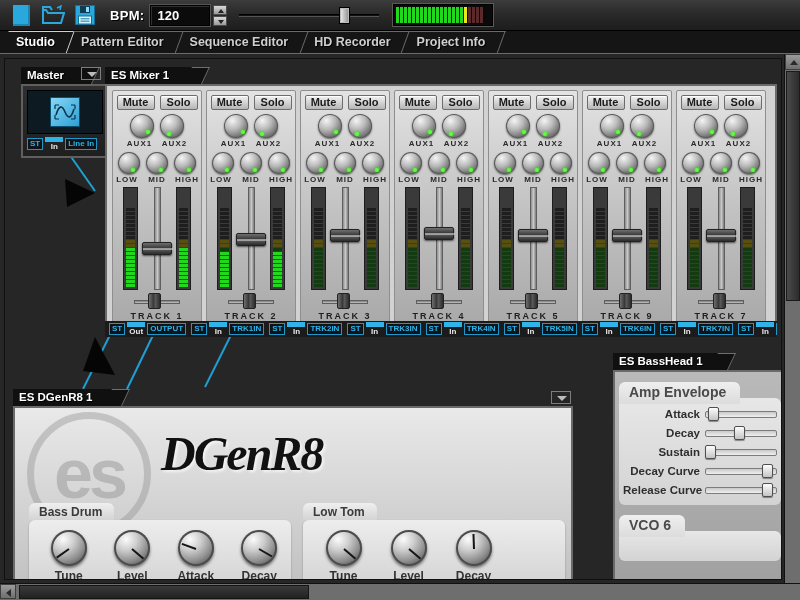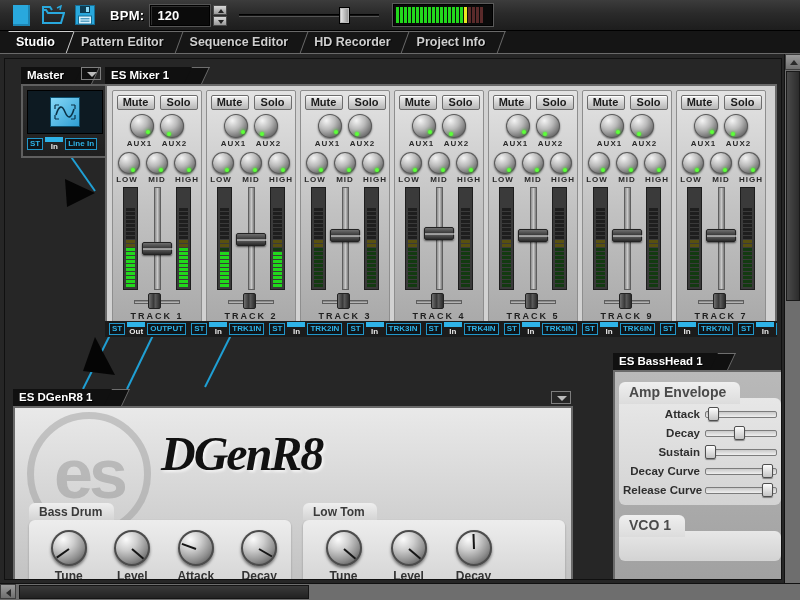--- a/index.html
+++ b/index.html
@@ -1160,21 +1160,21 @@
               </div>
               <div class="srow">
                 <div class="slabel">Release Curve</div>
                 <div class="sslider">
                   <div class="srail"></div>
                   <div class="scap" style="left: 57.34px;"></div>
                 </div>
               </div>
             </div>
             <div class="bgrp" style="margin-top: 26px; height: 30px;">
-              <div class="bgrp-tab">VCO 1</div>
+              <div class="bgrp-tab">VCO 6</div>
             </div>
           </div>
       </div>
 
     </div>
   </div>
 
   <div class="sbv">
     <div class="arr"></div>
     <div class="thumbv"></div>

